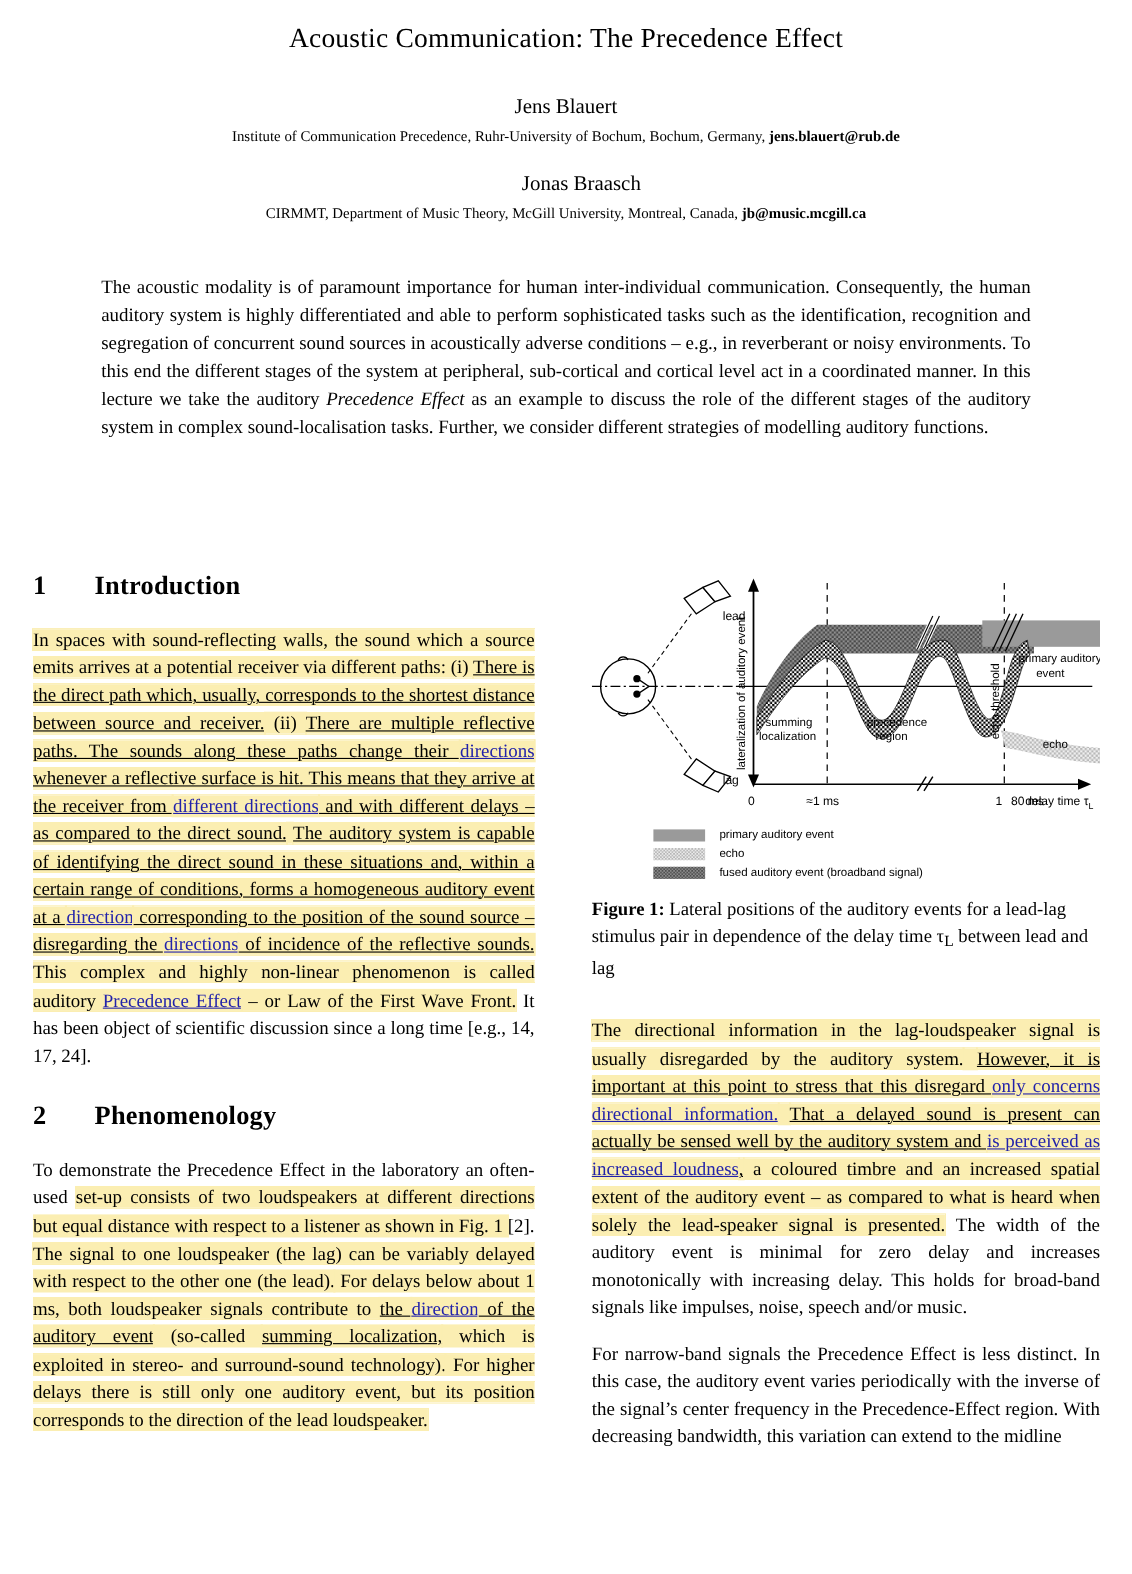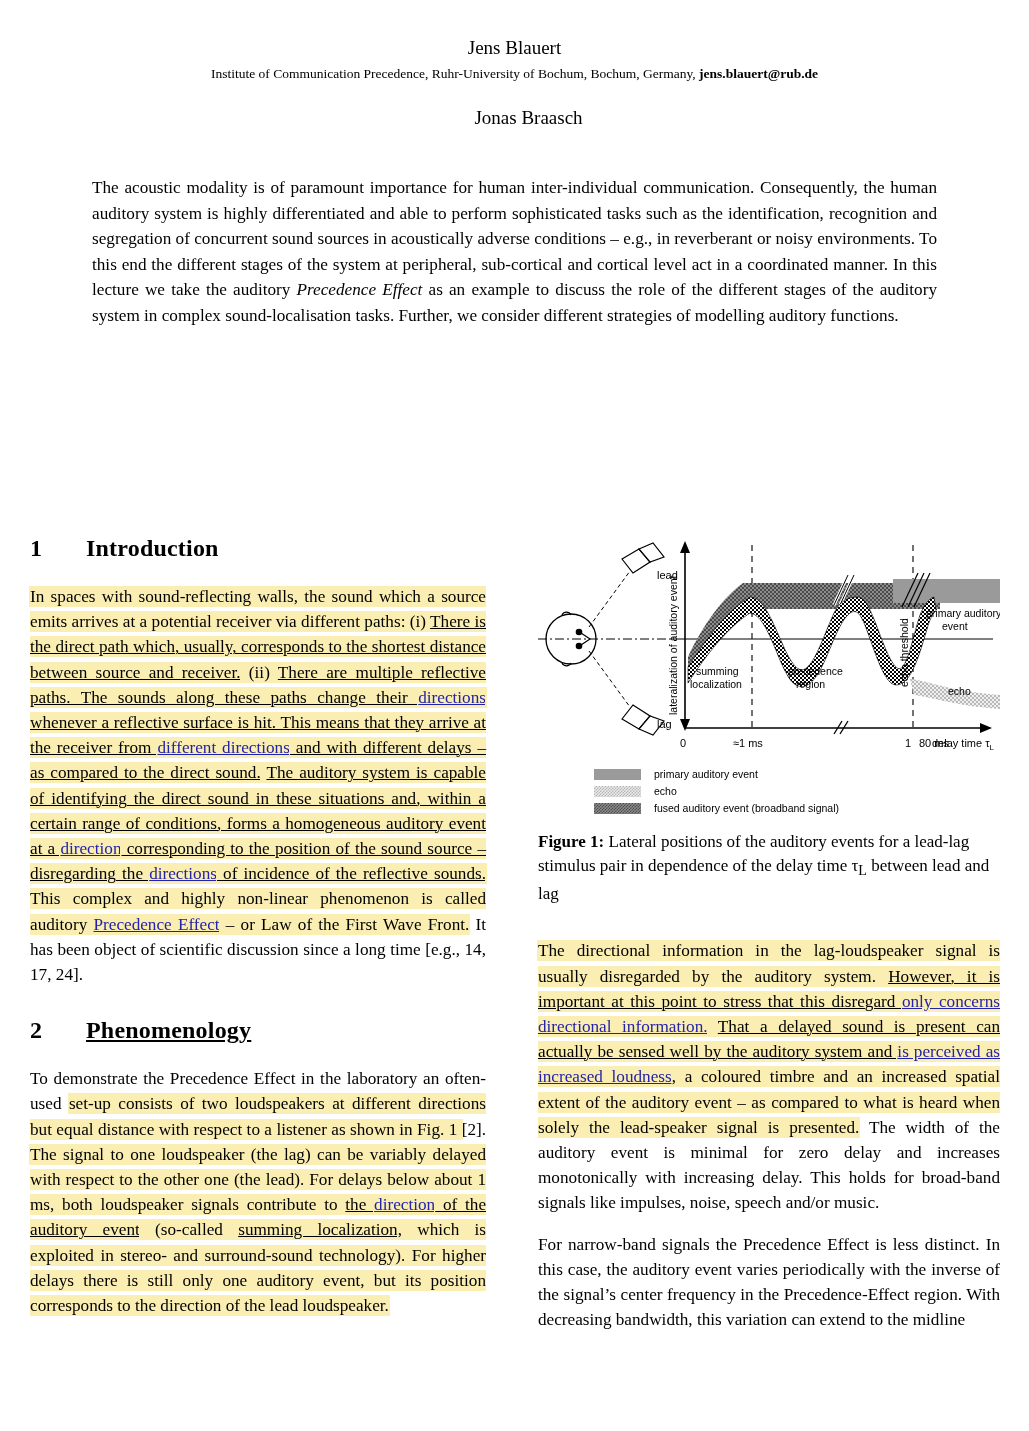--- a/index.html
+++ b/index.html
@@ -84,21 +84,21 @@
     text-align: justify;
     margin: 0 0 16px 0;
   }
 
   
   .hl { background-color: #fbeeb2; box-shadow: 0 0 0 1px #fbeeb2; }
   .ul { text-decoration: underline; text-decoration-thickness: 1px; }
   .blue { color: #2222aa; }
   .blue.ul { text-decoration: underline; font-family: Liberation Serif, serif; }
 
-  h2.sectionspace { margin-top: 30px; text-decoration: underline; }
+  h2.sectionspace { margin-top: 30px; }
 
   
   .figure-wrap {
     margin: 0 0 0 0;
   }
   .fig-box {
     width: 462px;
     height: 222px;
     position: relative;
   }
@@ -153,25 +153,27 @@
     background-position: 0 0, 2px 2px;
     border: 0;
   }
   svg text { font-family: "Liberation Sans", "DejaVu Sans", sans-serif; }
 </style>
 </head>
 <body>
 
 <div class="page">
 
+  <h1 class="title">Acoustic Communication: The Precedence Effect</h1>
 
   <div class="author">Jens Blauert</div>
   <div class="affil"><span>Institute of Communication Precedence, Ruhr-University of Bochum, Bochum, Germany, </span><b>jens.blauert@rub.de</b></div>
 
   <div class="author author2">Jonas Braasch</div>
+  <div class="affil"><span>CIRMMT, Department of Music Theory, McGill University, Montreal, Canada, </span><b>jb@music.mcgill.ca</b></div>
 
   <div class="abstract"><span>The acoustic modality is of paramount importance for human inter-individual communication. Consequently, the human auditory system is highly differentiated and able to perform sophisticated tasks such as the identification, recognition and segregation of concurrent sound sources in acoustically adverse conditions – e.g., in reverberant or noisy environments. To this end the different stages of the system at peripheral, sub-cortical and cortical level act in a coordinated manner. In this lecture we take the auditory </span><i>Precedence Effect</i><span> as an example to discuss the role of the different stages of the auditory system in complex sound-localisation tasks. Further, we consider different strategies of modelling auditory functions.</span></div>
 
   <div class="columns">
 
     <div class="col-left">
 
       <h2 class="section">
         <span class="num">1</span><span>Introduction</span>
       </h2>

